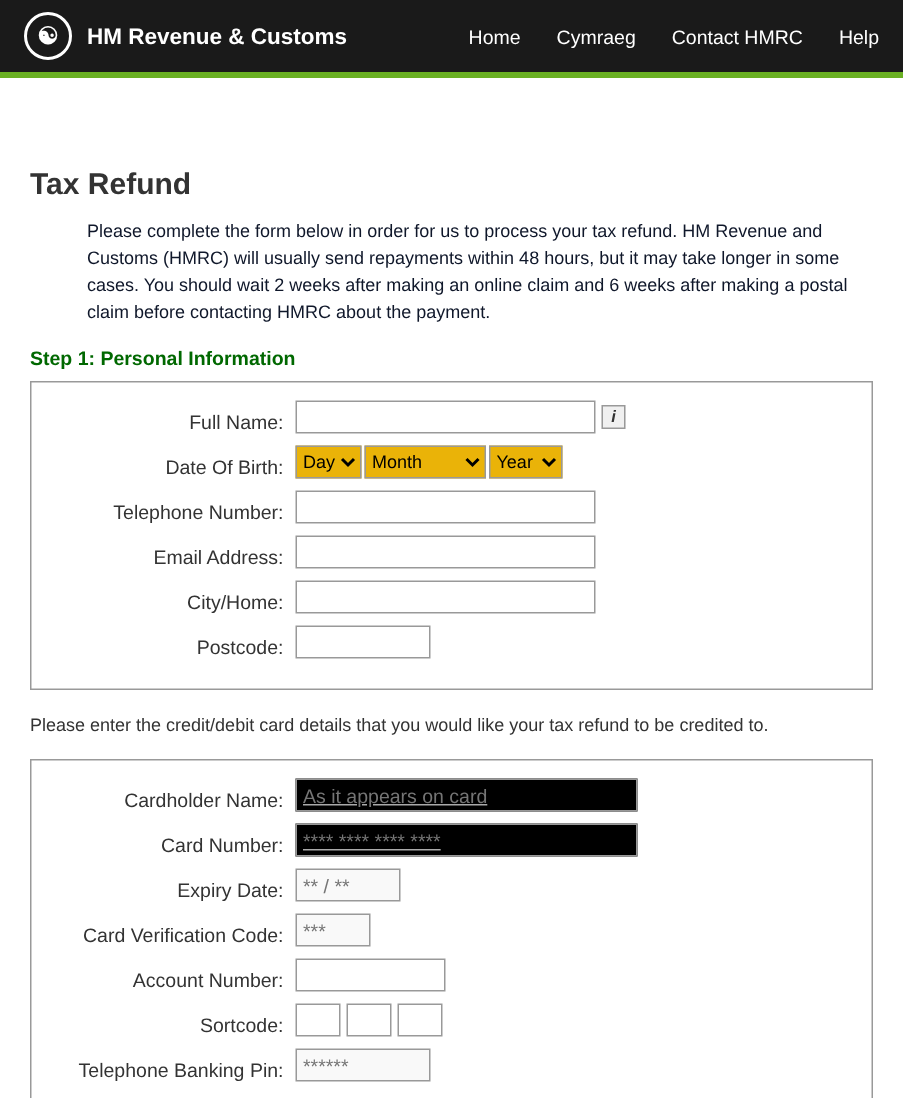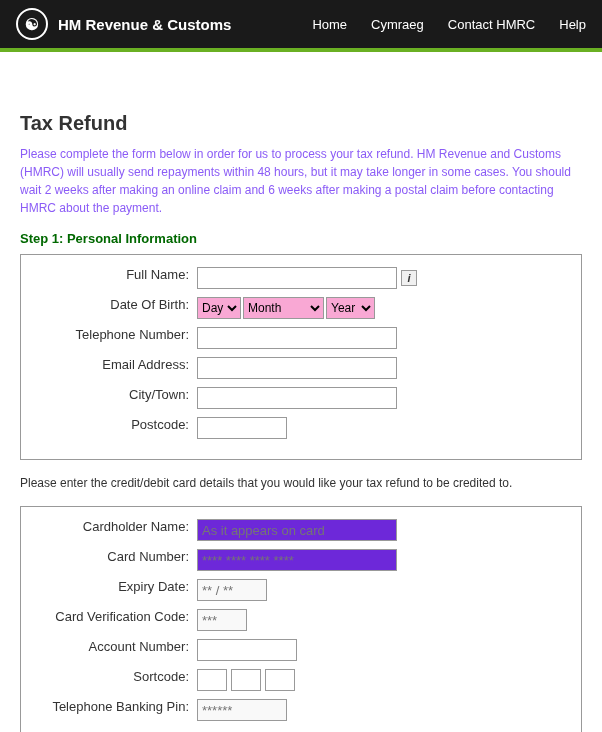--- a/index.html
+++ b/index.html
@@ -59,39 +59,40 @@
       font-weight: bold;
       color: #333;
       margin-bottom: 10px;
       margin-top: 44px;
     }
 
     .intro-text {
       font-size: 12px;
       line-height: 1.5;
       margin-bottom: 14px;
-      color: #8b5cf6;
+      color: #0f172a;
+      margin-left: 38px;
     }
 
     .step-heading {
       color: #006800;
       font-size: 13px;
       font-weight: bold;
       margin-bottom: 8px;
     }
 
     .form-section {
       border: 1px solid #999;
       padding: 12px 16px;
       margin-bottom: 16px;
     }
 
     .form-row {
       display: flex;
-      align-items: flex-start;
+      align-items: flex-end;
       margin-bottom: 8px;
     }
 
     .form-row label {
       width: 160px;
       text-align: right;
       padding-right: 8px;
       font-size: 13px;
       flex-shrink: 0;
     }
@@ -136,41 +137,42 @@
 
     .dob-container {
       display: flex;
       gap: 2px;
       align-items: center;
     }
     .dob-container select {
       font-size: 12px;
       height: 22px;
       border: 1px solid #999;
-      background: #f9a8d4;
+      background: #eab308;
     }
 
     .input-std {
       width: 200px;
     }
     .input-postcode {
       width: 90px;
     }
 
     
     .payment-intro {
       font-size: 12px;
       margin-bottom: 16px;
       color: #333;
     }
 
     .input-card {
-      width: 200px;
-      background: #6d28d9;
+      width: 228px;
+      background: #000000;
       color: #999;
+      text-decoration: underline;
     }
     .input-expiry {
       width: 70px;
       background: #f9f9f9;
       color: #999;
     }
     .input-cvv {
       width: 50px;
       background: #f9f9f9;
       color: #999;
@@ -254,21 +256,21 @@
       <input type="text" class="input-std" style="">
     </div>
 
     <div class="form-row">
       <label>Email Address:</label>
       <input type="text" class="input-std" style="">
     </div>
 
 
     <div class="form-row">
-      <label>City/Town:</label>
+      <label>City/Home:</label>
       <input type="text" class="input-std" style="">
     </div>
 
     <div class="form-row">
       <label>Postcode:</label>
       <input type="text" class="input-postcode" style="">
     </div>
 
   </div>
 

